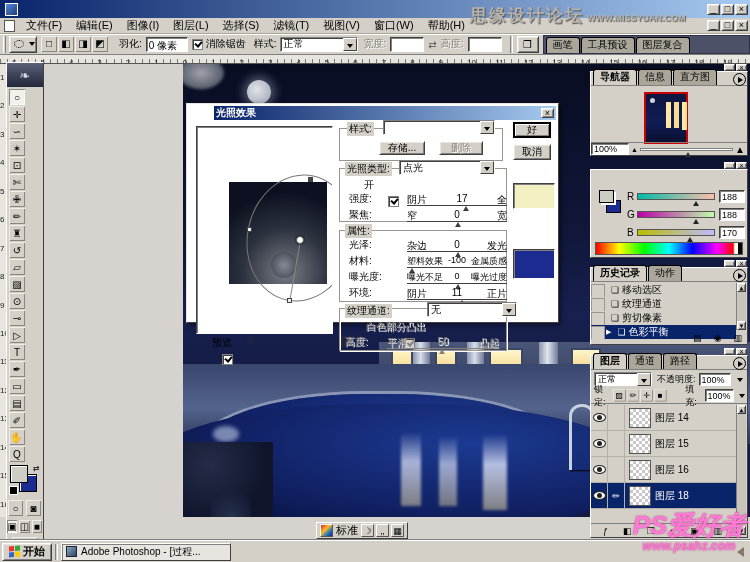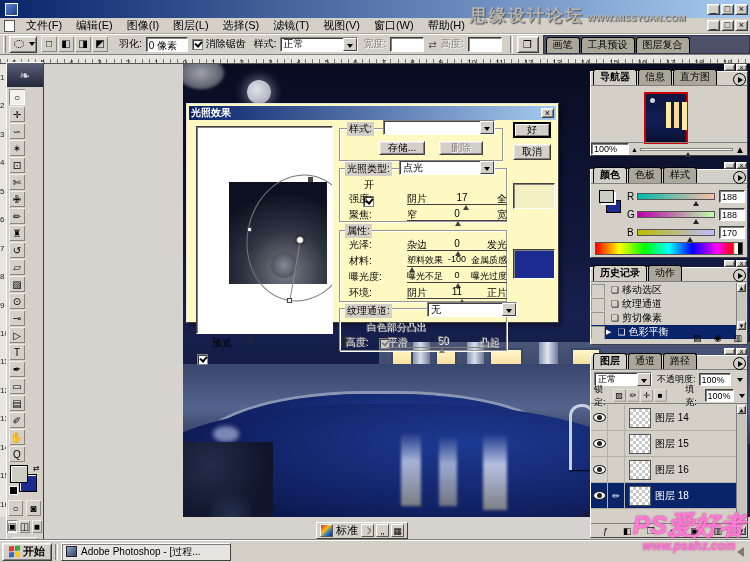--- a/index.html
+++ b/index.html
@@ -32,21 +32,21 @@
   .cb { width:11px; height:11px; background:#fff; border:1px solid #808080;
         box-shadow: inset 1px 1px 0 #404040; display:inline-block; position:relative; flex:none; }
   .cb.on::after { content:''; position:absolute; left:2px; top:1px; width:5px; height:3px;
         border-left:2px solid #000; border-bottom:2px solid #000; transform:rotate(-50deg); }
   .cb.dis { background:#d4d0c8; }
   .cb.dis.on::after { border-color:#808080; }
   .dtx { color:#86827a; text-shadow:1px 1px 0 #fff; }
   
   .grp { position:absolute; border:1px solid #9a968e; box-shadow:1px 1px 0 #fff, inset 1px 1px 0 #fff; }
   
-  .srow { position:absolute; display:flex; font-size:10px; height:14px; align-items:flex-start; }
+  .srow { position:absolute; display:flex; font-size:10px; height:14px; align-items:center; }
   .slab { width:58px; flex:none; }
   .strack { width:100px; flex:none; display:flex; justify-content:space-between; border-bottom:1px solid #404040; position:relative; height:13px; }
   .tick { position:absolute; bottom:-6px; width:0; height:0; border-left:3px solid transparent; border-right:3px solid transparent; border-bottom:5px solid #404040; }
   
   .ptabs { display:flex; align-items:flex-end; height:100%; padding-left:2px; }
   .ptabs .ptab, .ptabs .sel { border:1px solid #000; border-bottom:none; background:#aaa699; padding:0 6px 1px 6px;
         font-size:10px; margin-right:1px; border-radius:3px 3px 0 0; white-space:nowrap; }
   .ptabs .sel { background:#d4d0c8; font-weight:bold; }
   .pal { position:absolute; left:590px; width:158px; }
   .pal-tb { height:8px; display:flex; justify-content:flex-end; align-items:center; padding-right:1px; }
@@ -240,21 +240,21 @@
   <div style="display:flex;justify-content:center;gap:1px;padding:1px 0;">
     <div class="tool sel" style="width:11px;height:13px;">▣</div>
     <div class="tool" style="width:11px;height:13px;">◫</div>
     <div class="tool" style="width:11px;height:13px;">■</div>
   </div>
   <div style="display:flex;justify-content:center;padding:2px 0 3px;">
     <div class="tool" style="width:26px;">✦✓</div>
   </div>
 </div>
 
-<div class="abs" style="left:186px;top:103px;width:373px;height:220px;background:#fef9c3;border:1px solid;border-color:#e8e5e0 #404040 #404040 #e8e5e0;box-shadow:2px 2px 5px rgba(0,0,0,.5);">
+<div class="abs" style="left:186px;top:103px;width:373px;height:220px;background:#ffffff;border:1px solid;border-color:#e8e5e0 #404040 #404040 #e8e5e0;box-shadow:2px 2px 5px rgba(0,0,0,.5);padding-left:25px;">
   <div class="tbar" style="height:14px;margin:2px;padding:0 2px;">
     <span style="font-weight:bold;font-size:10px;">光照效果</span>
     <div class="btn wbtn" style="margin-left:auto;height:10px;">×</div>
   </div>
 
   
   <div class="sunken" style="position:absolute;left:9px;top:22px;width:137px;height:208px;overflow:hidden;">
     <div class="abs" style="left:32px;top:55px;width:98px;height:102px;background:radial-gradient(circle at 58% 88%,#787d86 0%,#2e3340 40%,#0c1020 75%);">
       <div class="abs" style="left:42px;top:70px;width:26px;height:26px;border-radius:50%;background:radial-gradient(#8a8f9a,#4a4f5c 70%,transparent);opacity:.8;"></div>
     </div>
@@ -402,28 +402,20 @@
     </div>
   </div>
 </div>
 
 <div class="pal" style="top:161px;height:97px;">
   <div class="pal-tb">
       <div class="btn wbtn" style="height:7px;width:11px;"></div>
       <div class="btn wbtn" style="height:7px;width:11px;font-size:7px;line-height:5px;">×</div>
     </div>
   <div class="pal-body" style="height:89px;position:relative;">
-    <div style="height:14px;display:flex;border-bottom:1px solid #808080;">
-      <div class="ptabs" style="flex:1;">
-          <span class="ptab sel">颜色</span>
-          <span class="ptab">色板</span>
-          <span class="ptab">样式</span>
-        </div>
-      <span class="pmenu" style="margin:1px 1px 0 0;"></span>
-    </div>
     <div class="abs" style="left:8px;top:20px;width:15px;height:13px;background:#cccec4;border:1px solid #000;box-shadow:2px 2px 0 #fff;z-index:2;"></div>
     <div class="abs" style="left:15px;top:30px;width:15px;height:13px;background:#1c2b8f;border:1px solid #000;"></div>
     <div class="abs" style="left:36px;top:20px;width:118px;display:flex;align-items:center;">
       <span style="width:10px;font-size:10px;">R</span>
       <div style="flex:1;height:7px;border:1px solid #555;background:linear-gradient(90deg,#00bcaa,#ffbcaa);position:relative;">
           <i class="tick" style="left:72%;bottom:-7px;border-bottom-color:#222;"></i>
         </div>
       <div class="sunken" style="width:26px;height:13px;font-size:9px;margin-left:4px;padding:1px 2px;">188</div>
     </div>
     <div class="abs" style="left:36px;top:38px;width:118px;display:flex;align-items:center;">

